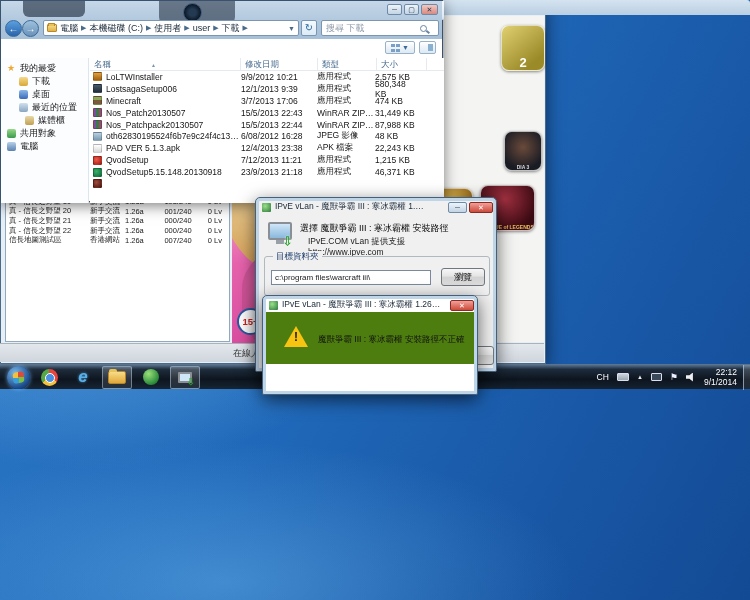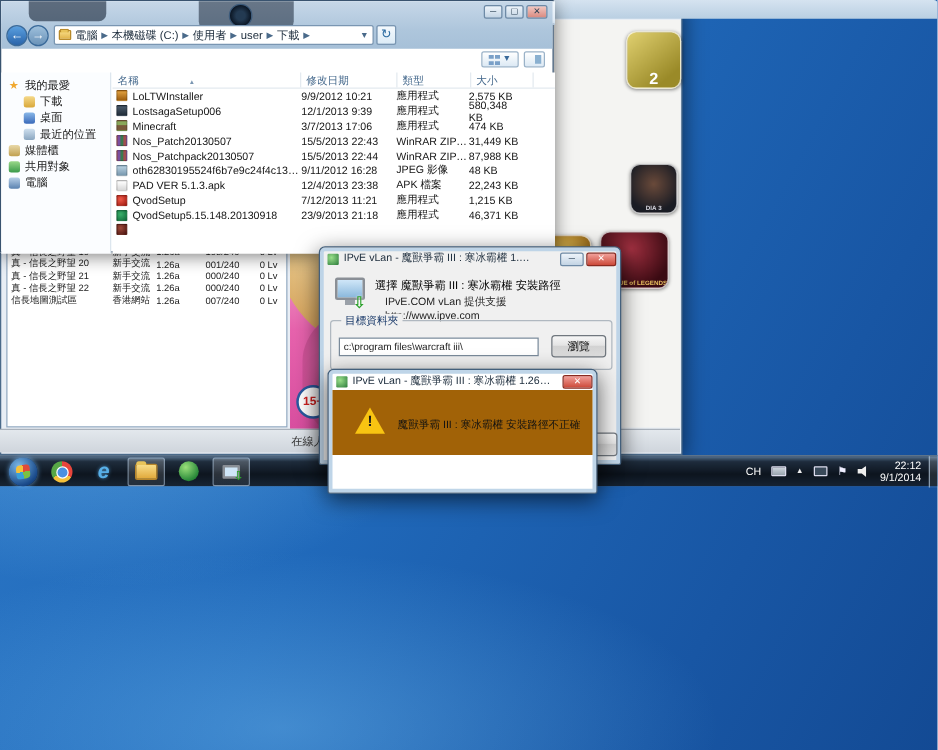--- a/index.html
+++ b/index.html
@@ -136,21 +136,21 @@
   .monitor{position:absolute;left:12px;top:24px;width:24px;height:18px;border:2px solid #8a8f96;border-radius:2px;background:linear-gradient(#cfe6f8,#8ab8dc)}
   .monitor::after{content:"";position:absolute;left:6px;bottom:-6px;width:8px;height:4px;background:#9aa0a8}
   .greenarrow{position:absolute;left:26px;top:36px;color:#2ca02c;font-size:13px;font-weight:bold;text-shadow:0 0 2px #fff}
   .grp{position:absolute;left:8px;top:58px;width:226px;height:40px;border:1px solid #b0b8c0;border-radius:3px}
   .grp .leg{position:absolute;left:8px;top:-6px;background:#f0f0f0;padding:0 3px;font-size:8.5px;color:#1a3a6a}
   .grp input{position:absolute;left:6px;top:13px;width:160px;height:15px;border:1px solid #7a8a9a;font-size:8px;color:#222;
              padding-left:3px;font-family:inherit;background:#fff}
   .btn{border:1px solid #70777e;border-radius:3px;background:linear-gradient(180deg,#f6f6f6,#e4e4e4 45%,#d2d2d2 50%,#ddd);
        font-size:9px;color:#111;text-align:center;font-family:Liberation Sans, sans-serif}
   #errordlg{left:262px;top:295px;width:216px;height:100px;background:#fff;z-index:20}
-  .e-body{position:absolute;left:3px;top:16px;right:3px;height:52px;background:#a16207}
+  .e-body{position:absolute;left:3px;top:16px;right:3px;height:52px;background:#4d7c0f}
   .warn{position:absolute;left:18px;top:14px;width:0;height:0;border-left:12px solid transparent;border-right:12px solid transparent;
         border-bottom:21px solid #f8c412}
   .warn::after{content:"!";position:absolute;left:-2px;top:4px;font-size:12px;font-weight:bold;color:#1a1a1a}
   .e-msg{position:absolute;left:52px;top:22px;font-size:8.5px;color:#111}
   .e-foot{position:absolute;left:3px;bottom:3px;right:3px;height:29px;background:#f0f0f0;border-top:1px solid #dfdfdf}
 
   
   #taskbar{left:0;top:575px;width:750px;height:25px;z-index:30;
            background:linear-gradient(180deg,rgba(90,115,140,.9) 0%,rgba(30,42,56,.96) 18%,rgba(12,18,26,.97) 60%,rgba(22,32,44,.95) 100%);
            border-top:1px solid rgba(140,170,200,.6);display:flex;align-items:center}
@@ -206,20 +206,24 @@
           <span>使用者</span>
           <span class="sep">▶</span>
           <span>user</span>
           <span class="sep">▶</span>
           <span>下載</span>
           <span class="sep">▶</span>
         </span>
       <span class="addr-dd">▼</span>
     </div>
     <div class="abs refresh">↻</div>
+    <div class="abs search">
+      <input placeholder="搜尋 下載" style="">
+      <span class="mag"></span>
+    </div>
   </div>
 
   <div class="x-toolbar">
 
   <div class="tbi">組合管理 ▼</div>
       <div class="tbi">開啟</div>
       <div class="tbi">共用對象 ▼</div>
       <div class="tbi">燒錄</div>
       <div class="tbi">新增資料夾</div>
     </div>
@@ -243,21 +247,21 @@
       <div class="sideitem" style="padding-left: 18px;">
         <span class="ic" style="background: linear-gradient(rgb(138, 184, 232), rgb(58, 106, 186)); color: rgb(0, 0, 0);"></span>
         <span class="ell">桌面</span>
       </div>
 
       <div class="sideitem" style="padding-left: 18px;">
         <span class="ic" style="background: linear-gradient(rgb(207, 224, 239), rgb(138, 166, 192)); color: rgb(0, 0, 0);"></span>
         <span class="ell">最近的位置</span>
       </div>
 
-      <div class="sideitem" style="padding-left: 6px;">
+      <div class="sideitem" style="padding-left: 24px;">
         <span class="ic" style="background: linear-gradient(rgb(232, 216, 168), rgb(192, 160, 80)); color: rgb(0, 0, 0);"></span>
         <span class="ell">媒體櫃</span>
       </div>
 
       <div class="sideitem" style="padding-left: 6px;">
         <span class="ic" style="background: linear-gradient(rgb(154, 216, 138), rgb(58, 154, 74)); color: rgb(0, 0, 0);"></span>
         <span class="ell">共用對象</span>
       </div>
 
       <div class="sideitem" style="padding-left: 6px;">
@@ -311,21 +315,21 @@
           <span class="ic" style="background: linear-gradient(90deg, rgb(122, 79, 160) 33%, rgb(58, 122, 79) 33%, rgb(58, 122, 79) 66%, rgb(160, 79, 79) 66%);"></span>
           <span class="c-name ell" style="width:135px">Nos_Patchpack20130507</span>
           <span class="c-date">15/5/2013 22:44</span>
           <span class="c-type ell">WinRAR ZIP archi...</span>
           <span class="c-size">87,988 KB</span>
         </div>
 
         <div class="fr">
           <span class="ic" style="background: linear-gradient(rgb(184, 208, 224), rgb(122, 154, 176));"></span>
           <span class="c-name ell" style="width:135px">oth62830195524f6b7e9c24f4c13be34...</span>
-          <span class="c-date">9/11/2012 16:28</span>
+          <span class="c-date">6/08/2012 16:28</span>
           <span class="c-type ell">JPEG 影像</span>
           <span class="c-size">48 KB</span>
         </div>
 
         <div class="fr">
           <span class="ic" style="background: linear-gradient(rgb(255, 255, 255), rgb(216, 216, 216));"></span>
           <span class="c-name ell" style="width:135px">PAD VER 5.1.3.apk</span>
           <span class="c-date">12/4/2013 23:38</span>
           <span class="c-type ell">APK 檔案</span>
           <span class="c-size">22,243 KB</span>

